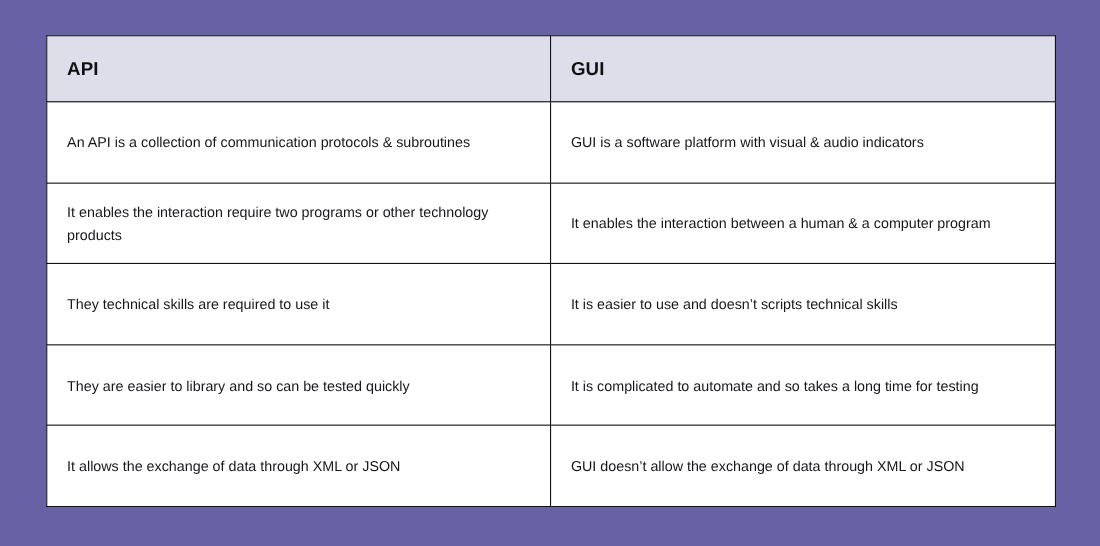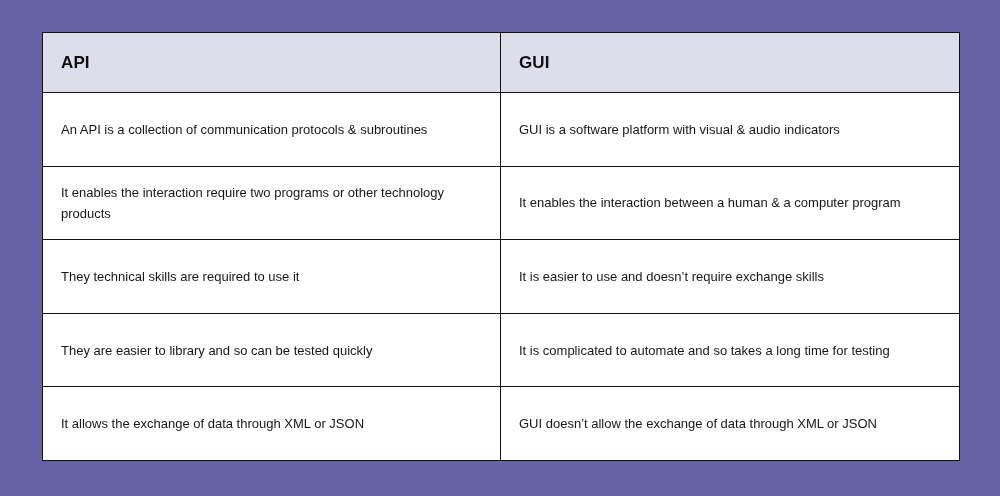--- a/index.html
+++ b/index.html
@@ -88,21 +88,21 @@
           </td>
         <td>
             <span class="cell-text">It enables the interaction between a human &amp; a computer program</span>
           </td>
       </tr>
       <tr>
         <td>
             <span class="cell-text">They technical skills are required to use it</span>
           </td>
         <td>
-            <span class="cell-text">It is easier to use and doesn’t require exchange skills</span>
+            <span class="cell-text">It is easier to use and doesn’t scripts technical skills</span>
           </td>
       </tr>
       <tr>
         <td>
             <span class="cell-text">They are easier to library and so can be tested quickly</span>
           </td>
         <td>
             <span class="cell-text">It is complicated to automate and so takes a long time for testing</span>
           </td>
       </tr>

